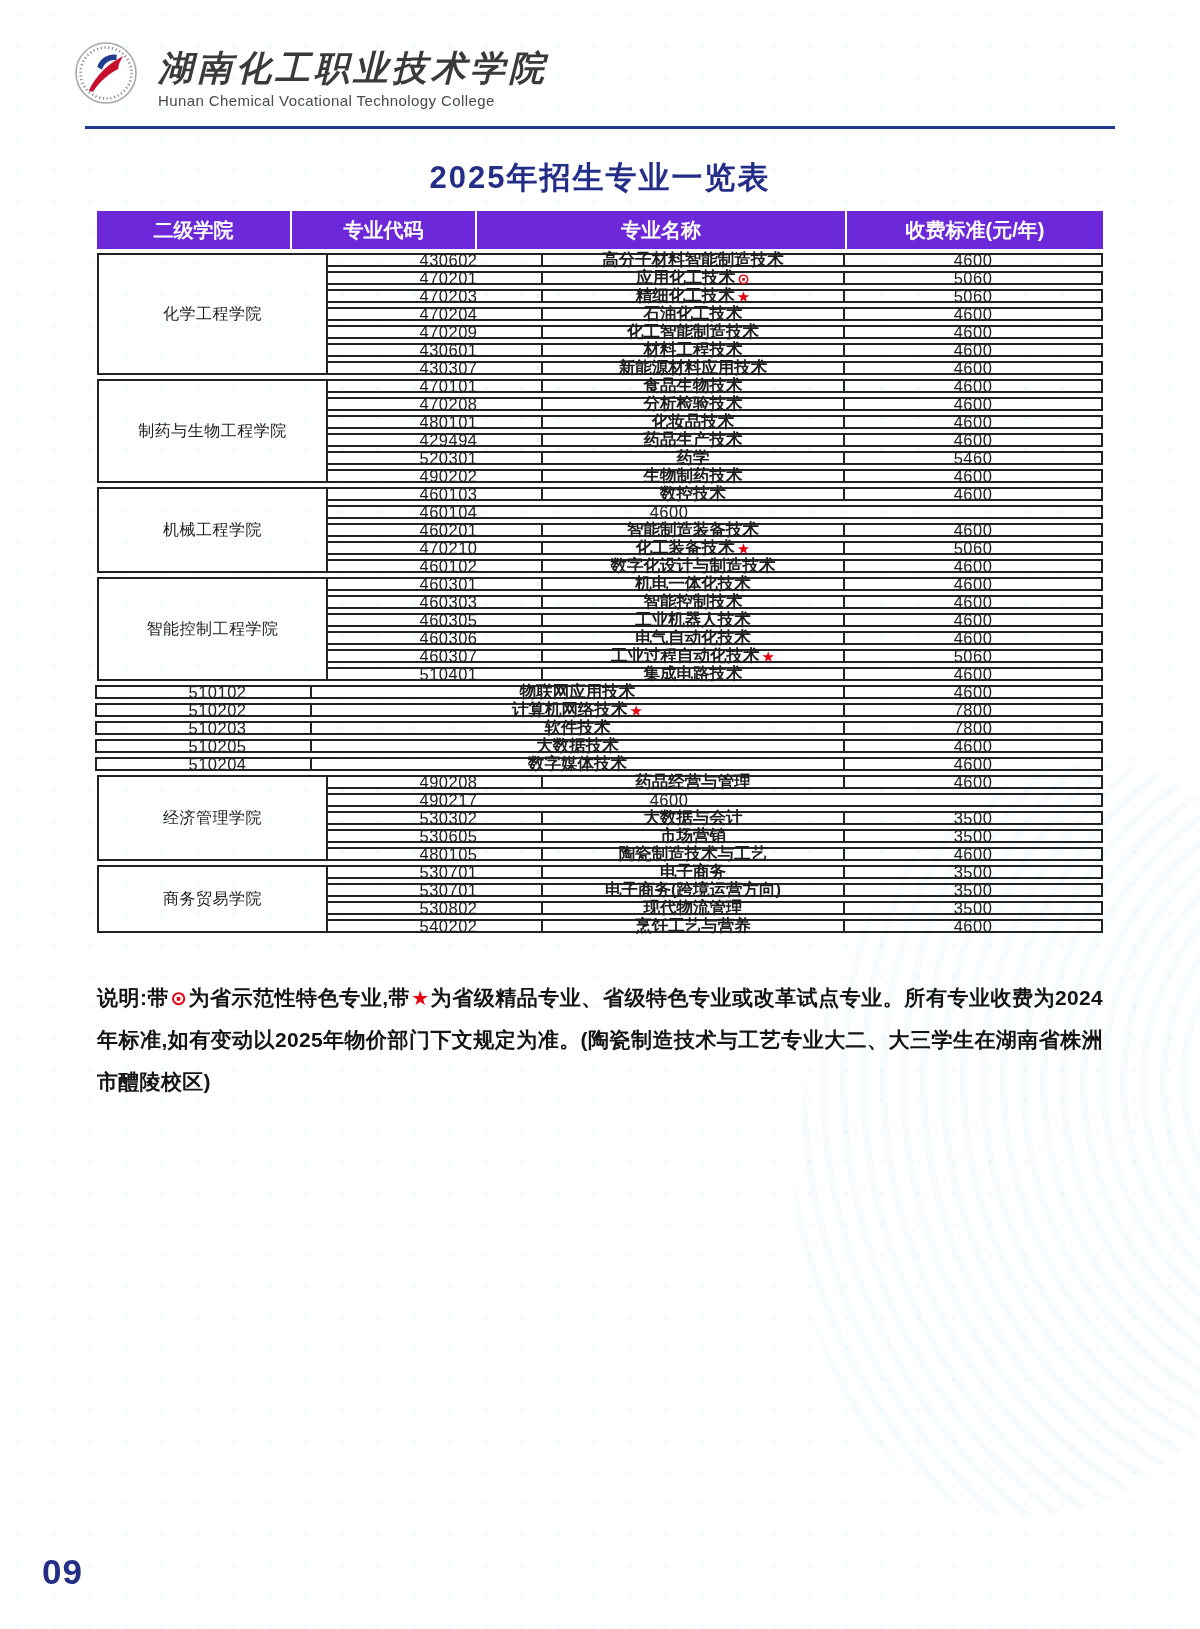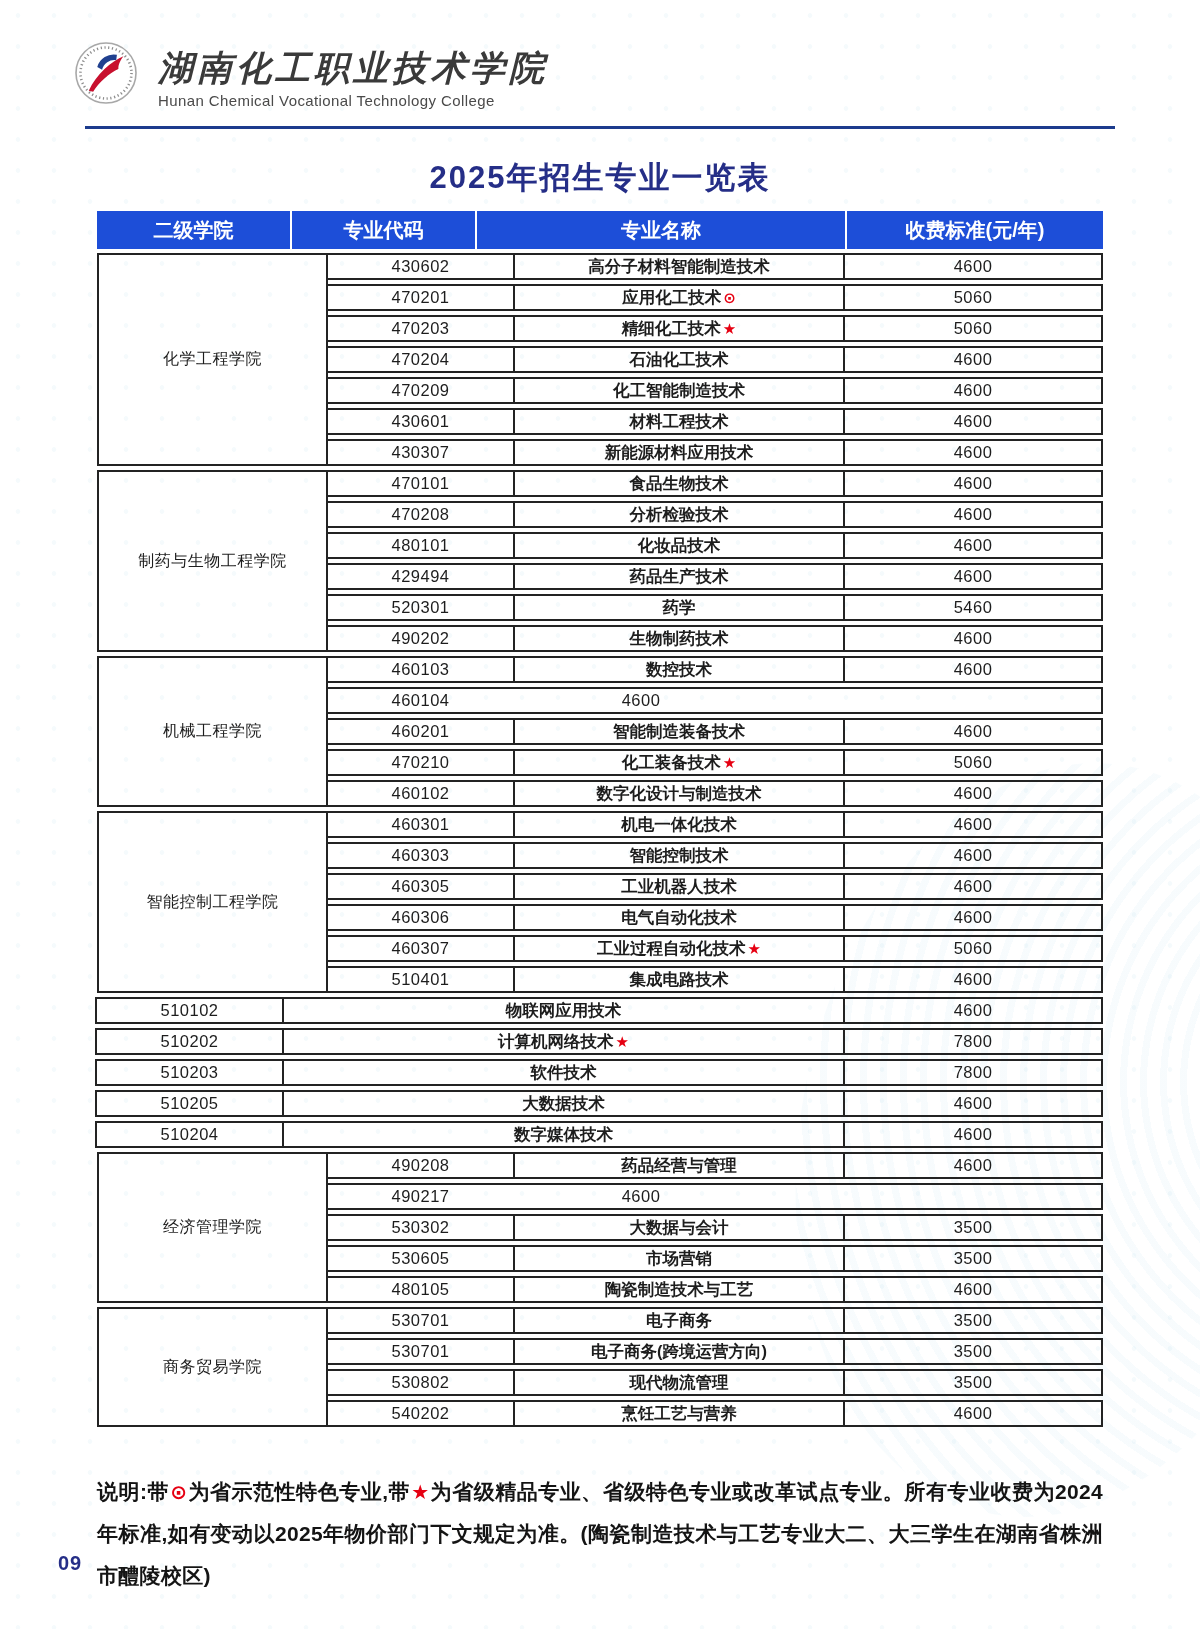--- a/index.html
+++ b/index.html
@@ -39,60 +39,60 @@
 
   
   .doc-title{
     text-align:center;margin:28px 0 12px 0;
     font-size:31px;font-weight:800;color:#252e87;letter-spacing:2px;
   }
 
   
   .tbl{width:1006px;margin:0 auto;}
   .thead{
-    display:flex;height:38px;background:#1d4ed8;color:#fff;
+    display:flex;height:38px;background:#6d28d9;color:#fff;
     font-weight:700;font-size:20px;align-items:stretch;
   }
   .th{display:flex;align-items:center;justify-content:center;box-sizing:border-box;}
   .th.c1{width:193px;}
   .th.c2{width:185px;border-left:2px solid #fff;}
   .th.c3{flex:1;border-left:2px solid #fff;}
   .th.c4{width:258px;border-left:2px solid #fff;}
 
   .tbody{display:flex;flex-direction:column;gap:4px;margin-top:4px;}
   .group{display:flex;}
   .college-cell{
     width:231px;box-sizing:border-box;border:2px solid #232323;
     display:flex;align-items:center;justify-content:center;
     font-size:16px;letter-spacing:.5px;text-align:center;
   }
   .rows{flex:1;display:flex;flex-direction:column;gap:4px;margin-left:-2px;}
   .row{
-    display:flex;height:27px;box-sizing:border-box;border:2px solid #232323;
-    align-items:stretch;font-size:16.5px;
+    display:flex;height:14px;box-sizing:border-box;border:2px solid #232323;
+    align-items:stretch;font-size:16.5px;padding-left:28px;
   }
   .cell{display:flex;align-items:center;justify-content:center;box-sizing:border-box;}
   .cell.code{width:185px;letter-spacing:.5px;}
   .cell.name{flex:1;border-left:2px solid #232323;border-right:2px solid #232323;font-weight:bold;}
   .cell.fee{width:256px;letter-spacing:.5px;text-align:center;}
   .mark{color:#e60012;margin-left:2px;font-size:15px;line-height:1;}
   .mark:empty{display:none;}
 
   
   .footnote{
     width:1006px;margin:44px auto 0 auto;
     font-size:21px;font-weight:600;line-height:2.0;color:#141414;
     text-align:justify;letter-spacing:.3px;
   }
   .footnote .mark{font-size:20px;margin:0 1px;}
 
   
   .page-num{
-    position:absolute;left:58px;top:1552px;
-    font-size:20px;font-weight:800;color:#252e87;letter-spacing:1px;
+    position:absolute;left:42px;top:1552px;
+    font-size:35px;font-weight:800;color:#252e87;letter-spacing:1px;
   }
 </style>
 </head>
 <body>
 
 <div class="wm-dots"></div>
 <div class="wm-swirl"></div>
 
 <div class="page">
 

